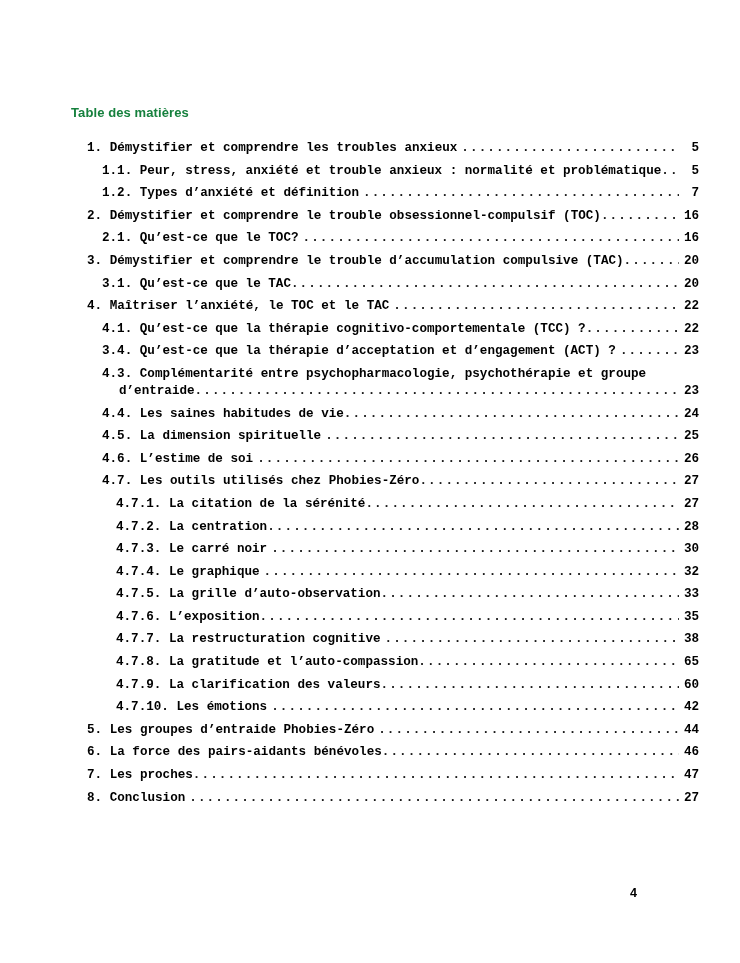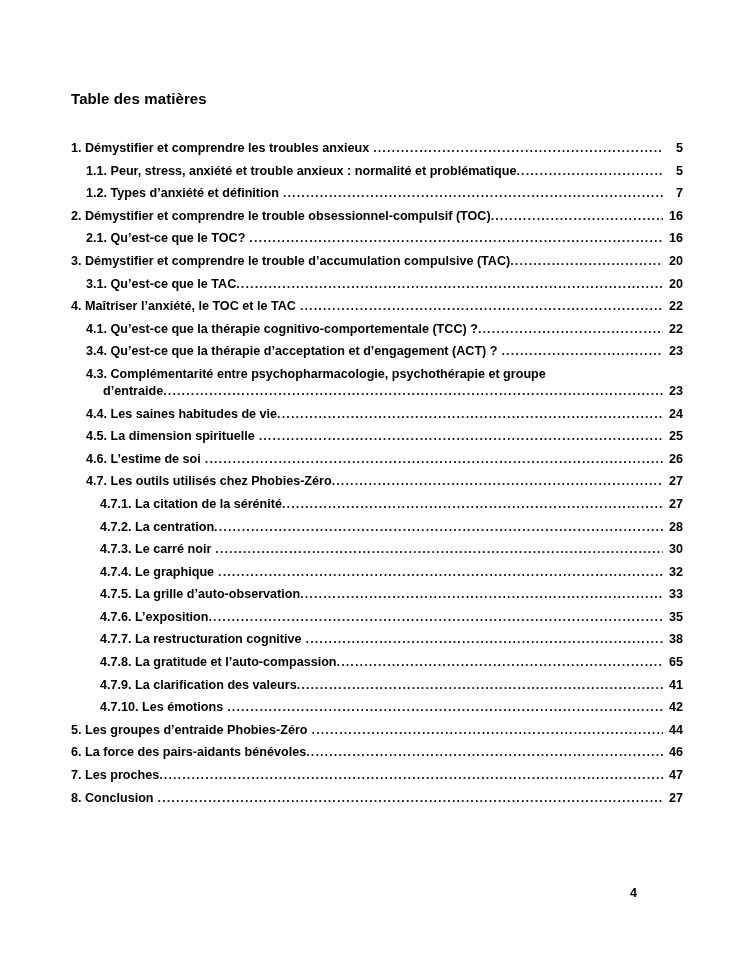--- a/index.html
+++ b/index.html
@@ -20,33 +20,34 @@
     left: 0; top: 0;
     width: 740px;
     height: 963px;
     background: #ffffff;
     overflow: hidden;
   }
 
   .toc-title {
     position: absolute;
     left: 71px;
-    top: 90px;
-    font-size: 15px;
-    font-weight: bold;
-    color: #000000;
+    top: 105px;
+    font-size: 13px;
+    font-weight: bold;
+    color: #15803d;
     letter-spacing: 0.1px;
     white-space: nowrap;
   }
 
   .toc-list {
     position: absolute;
-    left: 71px;
+    left: 87px;
     top: 140px;
     width: 612px;
+    font-family: Liberation Mono, monospace;
   }
 
   .toc-entry {
     display: flex;
     align-items: flex-end;
     font-size: 12.6px;
     font-weight: bold;
     color: #000000;
     line-height: 17px;
     margin-bottom: 5.6px;
@@ -241,21 +242,21 @@
         <span class="toc-page">38</span>
       </div>
       <div class="toc-entry lvl3">
         <span class="toc-label">4.7.8. La gratitude et l’auto-compassion</span>
         <span class="toc-leader"></span>
         <span class="toc-page">65</span>
       </div>
       <div class="toc-entry lvl3">
         <span class="toc-label">4.7.9. La clarification des valeurs</span>
         <span class="toc-leader"></span>
-        <span class="toc-page">41</span>
+        <span class="toc-page">60</span>
       </div>
       <div class="toc-entry lvl3">
         <span class="toc-label">4.7.10. Les émotions</span>
         <span class="toc-leader gap"></span>
         <span class="toc-page">42</span>
       </div>
       <div class="toc-entry lvl1">
         <span class="toc-label">5. Les groupes d’entraide Phobies-Zéro</span>
         <span class="toc-leader gap"></span>
         <span class="toc-page">44</span>

